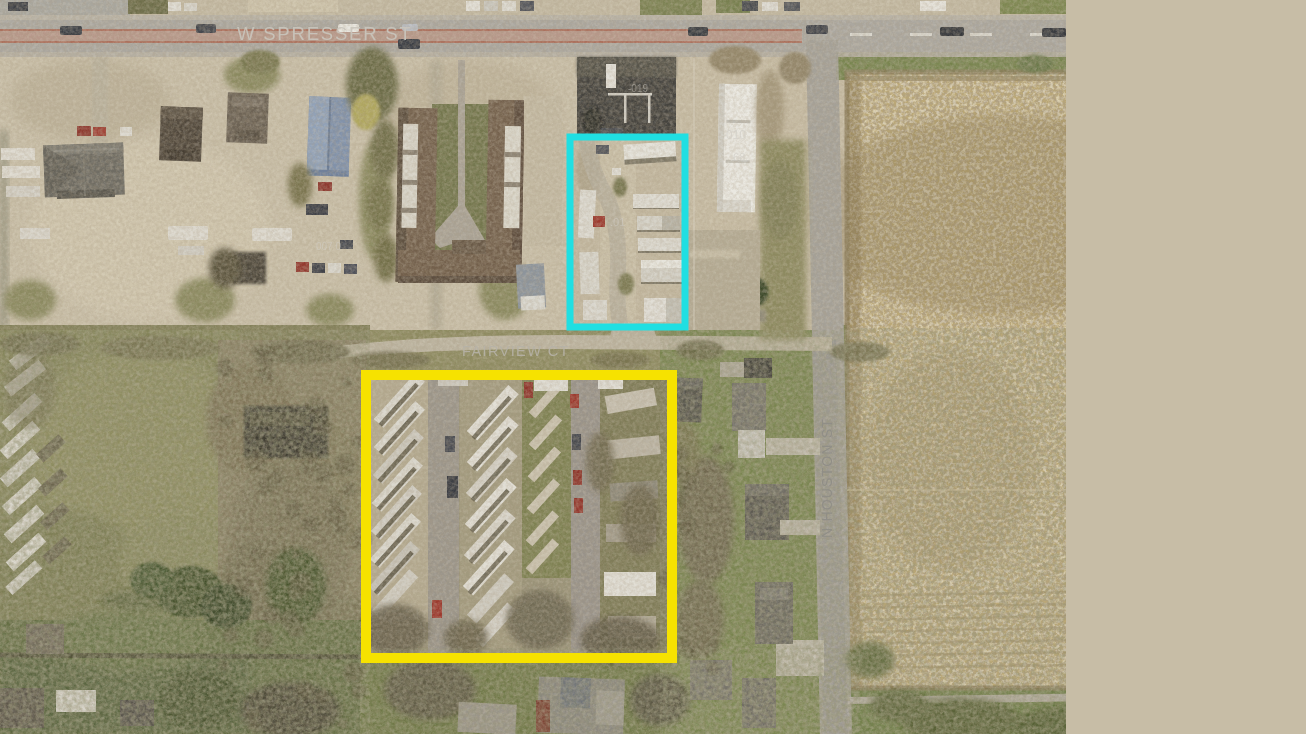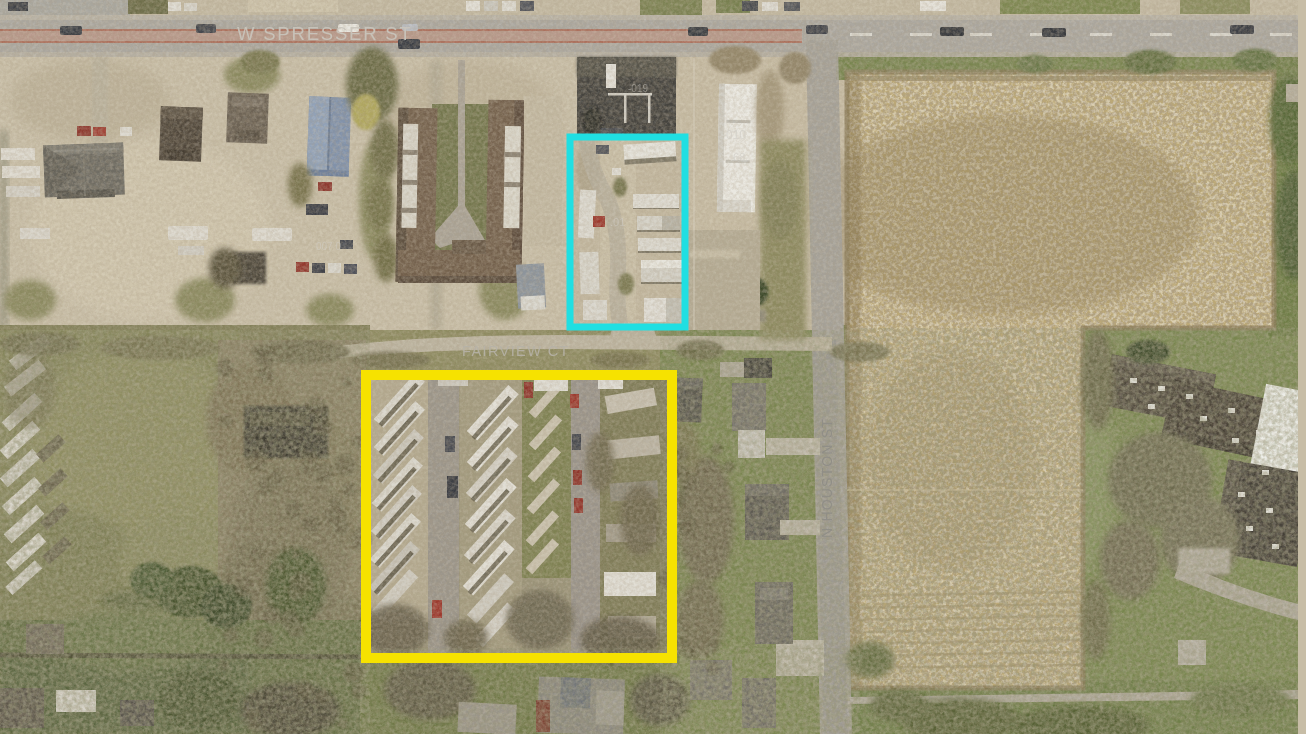--- a/index.html
+++ b/index.html
@@ -1,16 +1,16 @@
 <!DOCTYPE html>
 <html><head>
 <meta charset="utf-8">
 <style>
 html,body{margin:0;padding:0;background:#c7bda6;}
-#wrap{position:relative;width:1298px;height:734px;overflow:hidden;font-family:"Liberation Sans",sans-serif;}
+#wrap{position:relative;width:1066px;height:734px;overflow:hidden;font-family:"Liberation Sans",sans-serif;}
 svg{display:block}
 </style>
 </head>
 <body>
 <div id="wrap">
 <svg width="1306" height="734" viewBox="0 0 1306 734">
 <defs>
 <filter id="gdark" x="0" y="0" width="100%" height="100%">
 <feTurbulence type="fractalNoise" baseFrequency="0.3" numOctaves="4" seed="4"></feTurbulence>
 <feColorMatrix type="matrix" values="0 0 0 0 0.42  0 0 0 0 0.35  0 0 0 0 0.24  1.6 1.6 1.6 0 -1.9"></feColorMatrix>

